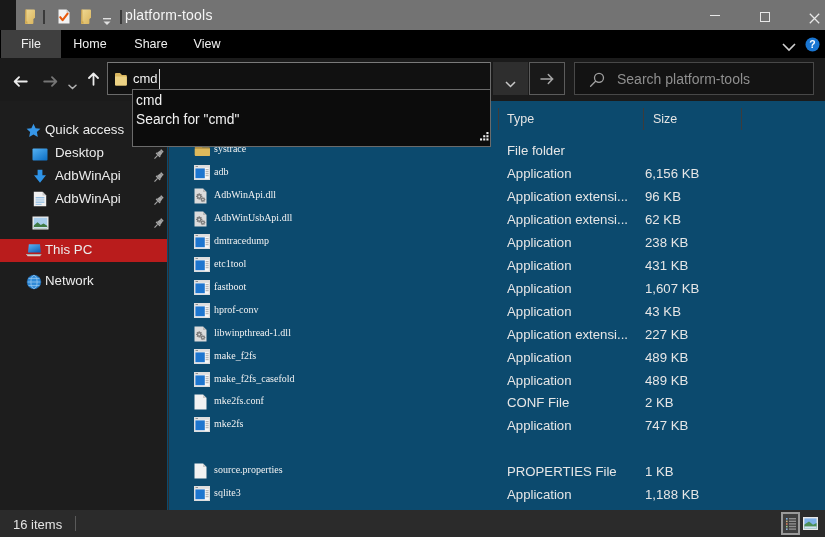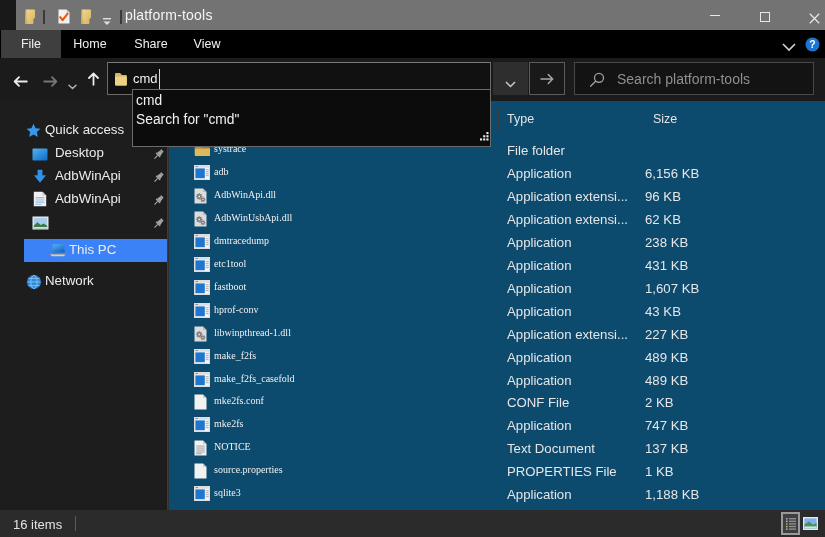--- a/index.html
+++ b/index.html
@@ -24,21 +24,21 @@
   .addr-text { position:absolute; left:25px; top:8px; font-size:13px; color:#f2f2f2; }
   .caret { position:absolute; left:51px; top:6px; width:1px; height:20px; background:#d8d8d8; }
   .ddbtn { position:absolute; left:493px; top:4px; width:35px; height:33px; background:#2e2e2e; }
   .gobtn { position:absolute; left:529px; top:4px; width:36px; height:33px; background:#191919; border:1px solid #5c5c5c; }
   .searchbox { position:absolute; left:574px; top:4px; width:240px; height:33px; background:#131313; border:1px solid #484848; }
   .search-text { position:absolute; left:42px; top:8px; font-size:14px; color:#8f8f8f; }
 
   
   .sidebar { position:absolute; left:0; top:101px; width:169px; height:409px; background:#1d1d1d; }
   .sbrow { position:absolute; left:0; width:167px; height:23px; }
-  .sbrow.hl { background:#3b82f6;margin-left:24px; }
+  .sbrow.hl { background:#b91c1c; }
   .sbtext { position:absolute; top:3px; font-size:13.3px; color:#ececec; }
   .sbicon { position:absolute; top:3px; width:16px; height:16px; }
   .pin { position:absolute; left:152px; top:5px; width:13px; height:13px; }
 
   
   .filearea { position:absolute; left:167px; top:101px; width:658px; height:409px; background:#0c4a6e; }
   .hdr { position:absolute; top:4px; height:28px; font-size:12.5px; color:#e4e4e4; }
   .hsep { position:absolute; top:7px; width:1px; height:22px; background:#3c3c3c; }
   .frow { position:absolute; left:0; width:658px; height:23px; }
   .fic { position:absolute; left:27px; top:3px; width:16px; height:16px; }
@@ -482,36 +482,20 @@
 <rect x="1.4" y="3.4" width="9.4" height="9.8" fill="#1e76cf"></rect>
 <rect x="11.6" y="4.2" width="3" height="1" fill="#a8a8a8"></rect>
 <rect x="11.6" y="6.2" width="3" height="1" fill="#a8a8a8"></rect>
 <rect x="11.6" y="8.2" width="3" height="1" fill="#a8a8a8"></rect>
 <rect x="11.6" y="10.2" width="3" height="1" fill="#a8a8a8"></rect>
           </svg></div>
         <div class="fname">mke2fs</div>
         <div class="ftype">Application</div>
         <div class="fsize">747 KB</div>
       </div>
-    <div class="frow" style="top:336px;">
-        <div class="fic"><svg width="13" height="16" viewBox="0 0 13 16">
-<path d="M0.5 0.5 L9 0.5 L12.5 4 L12.5 15.5 L0.5 15.5 Z" fill="#f2f2f2"></path>
-<path d="M9 0.5 L12.5 4 L9 4 Z" fill="#c9c9c9"></path>
-<g fill="#9a9a9a">
-<rect x="2.2" y="5.6" width="8.6" height="0.9"></rect>
-<rect x="2.2" y="7.6" width="8.6" height="0.9"></rect>
-<rect x="2.2" y="9.6" width="8.6" height="0.9"></rect>
-<rect x="2.2" y="11.6" width="8.6" height="0.9"></rect>
-<rect x="2.2" y="13.3" width="5.5" height="0.9"></rect>
-            </g>
-          </svg></div>
-        <div class="fname">NOTICE</div>
-        <div class="ftype">Text Document</div>
-        <div class="fsize">137 KB</div>
-      </div>
     <div class="frow" style="top:359px;">
         <div class="fic"><svg width="13" height="16" viewBox="0 0 13 16">
 <path d="M0.5 0.5 L9 0.5 L12.5 4 L12.5 15.5 L0.5 15.5 Z" fill="#f2f2f2"></path>
 <path d="M9 0.5 L12.5 4 L9 4 Z" fill="#c9c9c9"></path>
           </svg></div>
         <div class="fname">source.properties</div>
         <div class="ftype">PROPERTIES File</div>
         <div class="fsize">1 KB</div>
       </div>
     <div class="frow" style="top:382px;">

